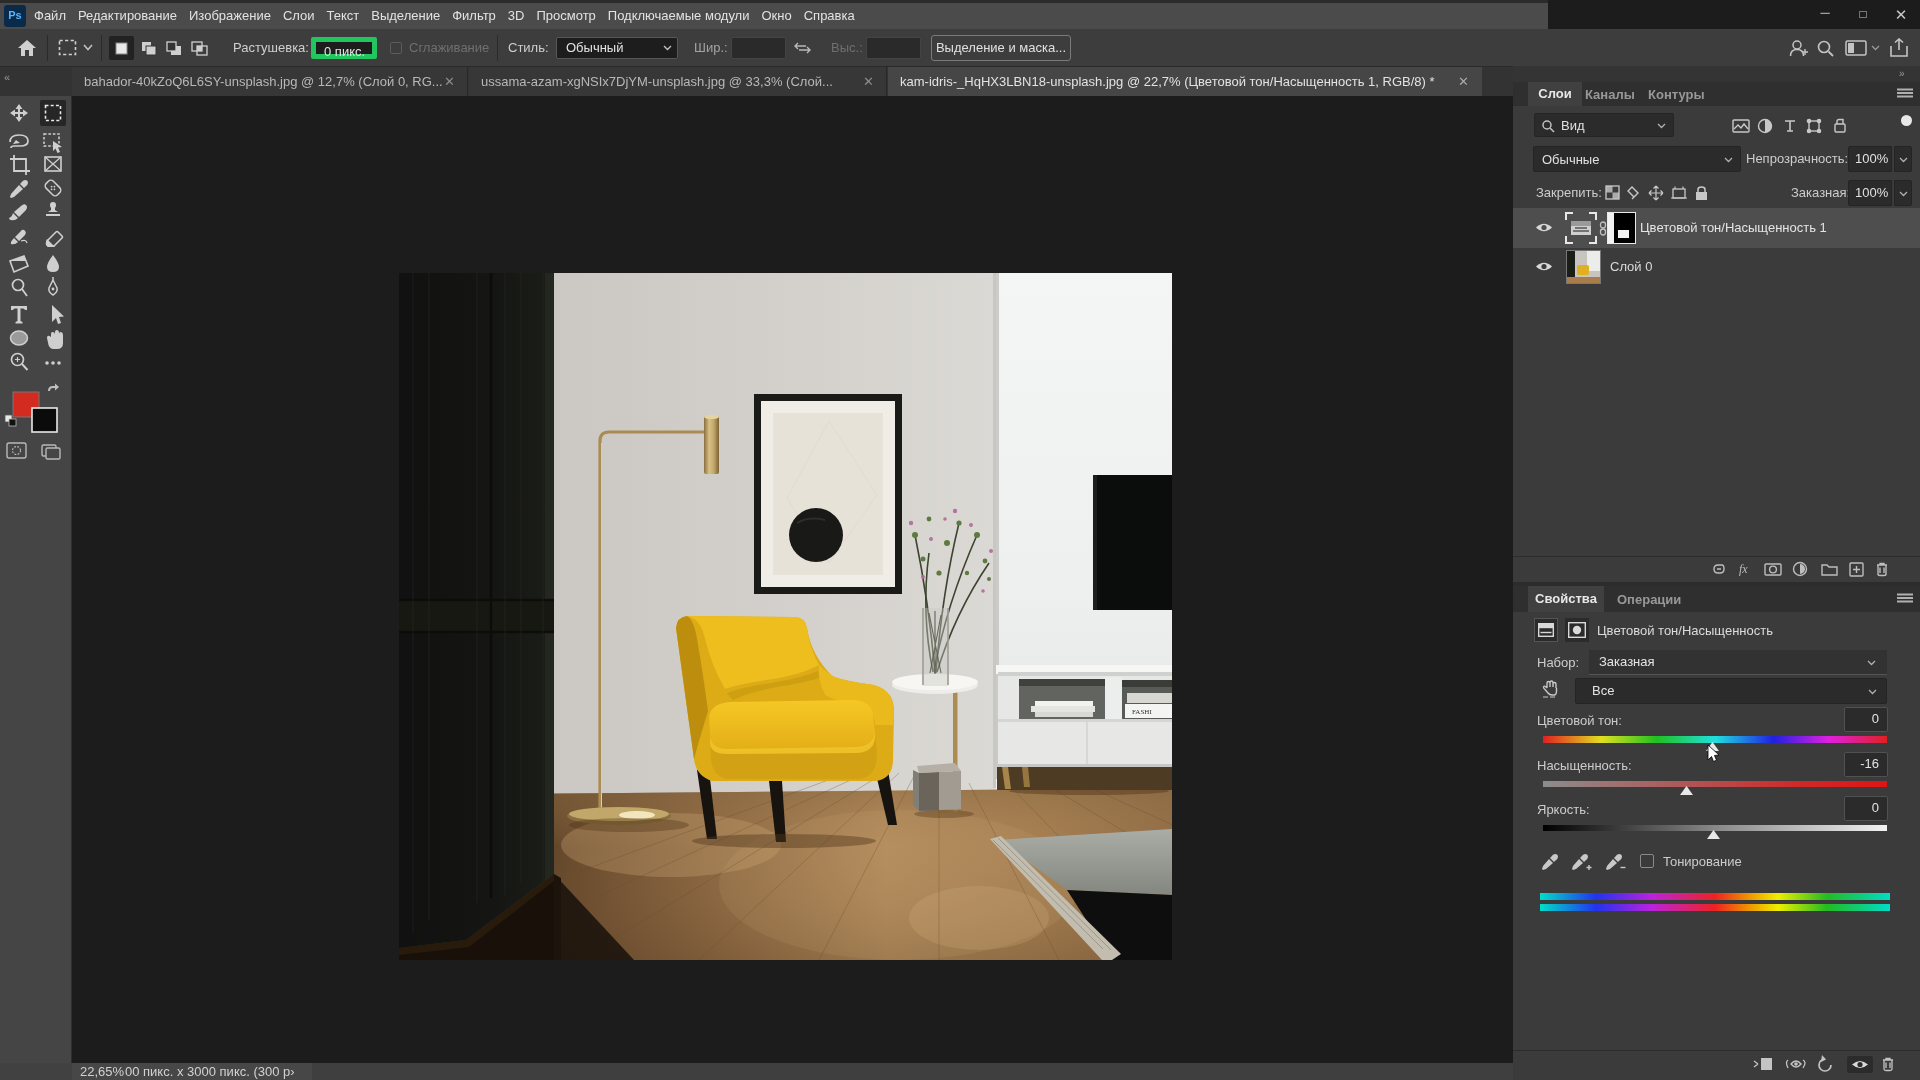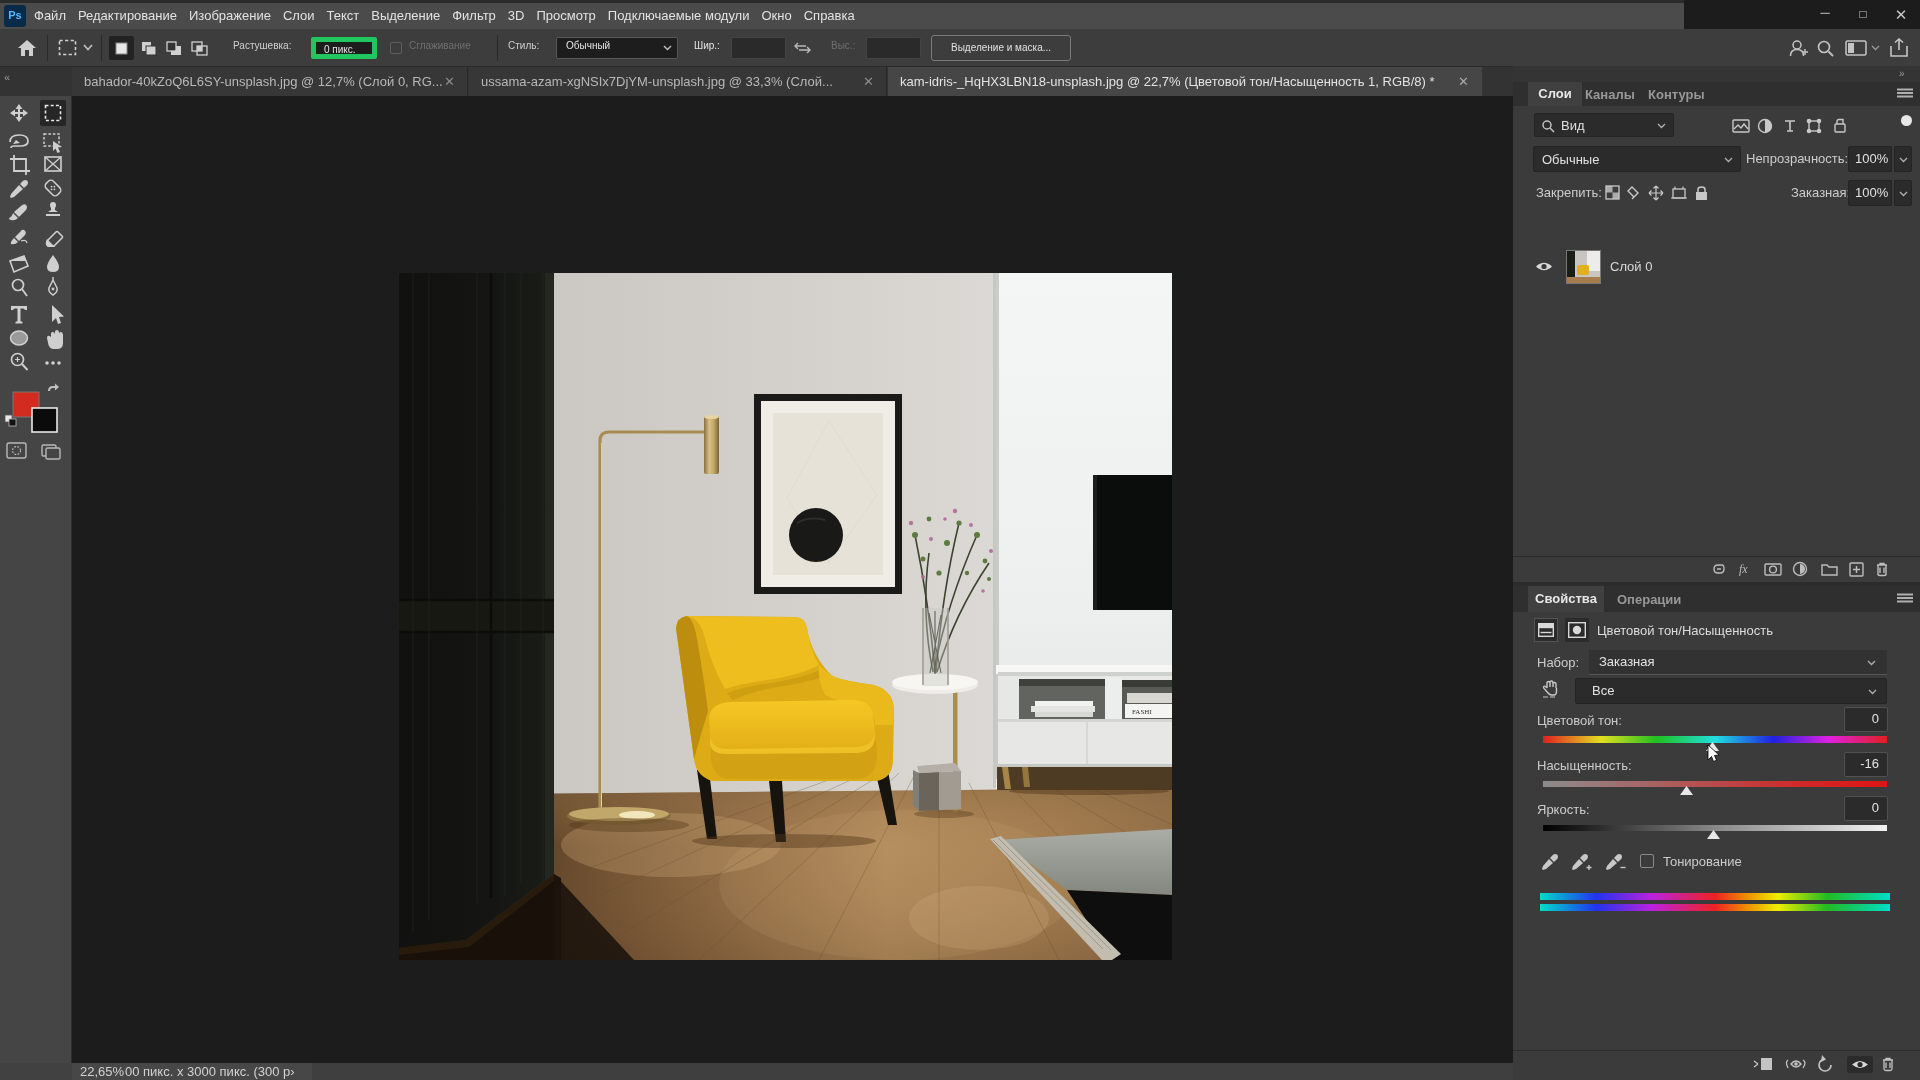--- a/index.html
+++ b/index.html
@@ -5,21 +5,21 @@
   * { margin:0; padding:0; box-sizing:border-box; }
   html,body { width:1920px; height:1080px; overflow:hidden; background:#1c1c1c;
     font-family:"Liberation Sans", sans-serif; }
   .abs { position:absolute; white-space:nowrap; }
   #app { position:relative; width:1920px; height:1080px; }
 </style>
 </head>
 <body>
 <div id="app">
 
-  <div class="abs" id="menubar" style="left:0;top:0;width:1684px;height:29px;background:#4b4b4b;border-top:3px solid #2b2b2b;">
+  <div class="abs" id="menubar" style="left:0;top:0;width:1548px;height:29px;background:#4b4b4b;border-top:3px solid #2b2b2b;">
     <div class="abs" style="left:4px;top:2px;width:22px;height:22px;background:#0a2a4a;border-radius:3px;color:#55b7ff;font-size:11px;font-weight:bold;text-align:center;line-height:21px;">Ps</div>
     <div class="abs" style="left:34px;top:-2px;height:29px;display:flex;align-items:center;gap:12px;color:#e2e2e2;font-size:13px;white-space:nowrap;">
       <span>Файл</span>
         <span>Редактирование</span>
         <span>Изображение</span>
         <span>Слои</span>
         <span>Текст</span>
         <span>Выделение</span>
         <span>Фильтр</span>
         <span>3D</span>
@@ -28,21 +28,21 @@
         <span>Окно</span>
         <span>Справка</span>
     </div>
     <div class="abs" style="left:1806px;top:-2px;width:114px;height:29px;display:flex;color:#c8c8c8;">
       <div style="width:38px;text-align:center;font-size:13px;line-height:24px;">─</div>
       <div style="width:38px;text-align:center;font-size:12px;line-height:27px;">□</div>
       <div style="width:38px;text-align:center;font-size:15px;line-height:27px;">✕</div>
     </div>
   </div>
 
-  <div class="abs" id="optionsbar" style="left:0;top:29px;width:1920px;height:38px;background:#3d3d3d;border-bottom:1px solid #2a2a2a;color:#cfcfcf;font-size:10px;">
+  <div class="abs" id="optionsbar" style="left:0;top:29px;width:1920px;height:38px;background:#3d3d3d;border-bottom:1px solid #2a2a2a;color:#cfcfcf;font-size:13px;">
 
     <svg class="abs" style="left:17px;top:9px;" width="20" height="20" viewBox="0 0 20 20">
         <path d="M10 2 L19 10 L16 10 L16 18 L12 18 L12 12 L8 12 L8 18 L4 18 L4 10 L1 10 Z" fill="#d0d0d0"></path>
       </svg>
     <div class="abs" style="left:47px;top:6px;width:1px;height:26px;background:#2a2a2a;"></div>
 
     <svg class="abs" style="left:58px;top:10px;" width="19" height="17" viewBox="0 0 19 17">
         <rect x="1.5" y="1.5" width="16" height="14" fill="none" stroke="#d0d0d0" stroke-width="1.6" stroke-dasharray="3.2 2.4"></rect>
       </svg>
     <svg class="abs" style="left:83px;top:15px;" width="10" height="7" viewBox="0 0 10 7">
@@ -70,21 +70,21 @@
     <div class="abs" style="left:233px;top:11px;">Растушевка:</div>
     <div class="abs" style="left:311px;top:8px;width:66px;height:22px;background:#1d1d1d;border:5px solid #22c55e;border-radius:2px;color:#e4e4e4;padding:2px 0 0 8px;">0 пикс.</div>
     <div class="abs" style="left:390px;top:13px;width:12px;height:12px;border:1.5px solid #5c5c5c;border-radius:2px;"></div>
     <div class="abs" style="left:409px;top:11px;color:#6f6f6f;">Сглаживание</div>
     <div class="abs" style="left:497px;top:6px;width:1px;height:26px;background:#2a2a2a;"></div>
     <div class="abs" style="left:508px;top:11px;">Стиль:</div>
     <div class="abs" style="left:556px;top:8px;width:122px;height:22px;background:#1d1d1d;border:1px solid #565656;border-radius:2px;color:#e4e4e4;padding:2px 0 0 9px;">Обычный</div>
     <svg class="abs" style="left:663px;top:16px;" width="9" height="6" viewBox="0 0 9 6">
         <path d="M1 1 L4.5 4.5 L8 1" fill="none" stroke="#c0c0c0" stroke-width="1.4"></path>
       </svg>
-    <div class="abs" style="left:694px;top:11px;color:#e5e5e5;">Шир.:</div>
+    <div class="abs" style="left:694px;top:11px;color:#a3a3a3;">Шир.:</div>
     <div class="abs" style="left:731px;top:8px;width:55px;height:22px;background:#2a2a2a;border:1px solid #444;border-radius:2px;"></div>
     <svg class="abs" style="left:794px;top:13px;" width="17" height="12" viewBox="0 0 17 12">
         <path d="M4 1 L1 4 L4 7 M1 4 L12 4 M13 5 L16 8 L13 11 M16 8 L5 8" fill="none" stroke="#b8b8b8" stroke-width="1.4"></path>
       </svg>
     <div class="abs" style="left:831px;top:11px;color:#6f6f6f;">Выс.:</div>
     <div class="abs" style="left:866px;top:8px;width:55px;height:22px;background:#2a2a2a;border:1px solid #444;border-radius:2px;"></div>
     <div class="abs" style="left:931px;top:6px;width:140px;height:26px;border:1px solid #7a7a7a;border-radius:3px;color:#e0e0e0;text-align:center;line-height:24px;">Выделение и маска...</div>
 
     <svg class="abs" style="left:1789px;top:10px;" width="20" height="18" viewBox="0 0 20 18">
         <circle cx="8" cy="6" r="4" fill="none" stroke="#c4c4c4" stroke-width="1.5"></circle>
@@ -507,20 +507,42 @@
     </svg>
     <div class="abs" style="left:278px;top:119px;">Заказная:</div>
     <div class="abs" style="left:335px;top:114px;width:44px;height:26px;background:#2b2b2b;border:1px solid #242424;border-radius:2px 0 0 2px;color:#e0e0e0;padding:4px 0 0 6px;">100%</div>
     <div class="abs" style="left:381px;top:114px;width:18px;height:26px;background:#2b2b2b;border:1px solid #242424;border-radius:0 2px 2px 0;">
       <svg class="abs" style="left:4px;top:10px;" width="9" height="6" viewBox="0 0 9 6">
           <path d="M1 1 L4.5 4.5 L8 1" fill="none" stroke="#b0b0b0" stroke-width="1.3"></path>
         </svg>
     </div>
 
     
+    <div class="abs" style="left:0;top:142px;width:407px;height:40px;background:#4e4e4e;">
+      <svg class="abs" style="left:22px;top:13px;" width="18" height="13" viewBox="0 0 18 13">
+          <path d="M1 6.5 Q9 -1 17 6.5 Q9 14 1 6.5 Z" fill="#d8d8d8"></path>
+          <circle cx="9" cy="6.5" r="2.6" fill="#4e4e4e"></circle>
+        </svg>
+
+      <svg class="abs" style="left:52px;top:4px;" width="32" height="32" viewBox="0 0 32 32">
+        <path d="M1 8 L1 1 L8 1 M24 1 L31 1 L31 8 M31 24 L31 31 L24 31 M8 31 L1 31 L1 24" fill="none" stroke="#e8e8e8" stroke-width="2"></path>
+        <rect x="6" y="9" width="20" height="14" fill="#cfcfcf"></rect>
+        <rect x="6" y="9" width="20" height="5" fill="#9a9a9a"></rect>
+        <path d="M8 19 L24 19 M10 16 L22 16" stroke="#555" stroke-width="1.5"></path>
+      </svg>
+      <svg class="abs" style="left:86px;top:13px;" width="8" height="15" viewBox="0 0 8 15">
+          <rect x="1.5" y="1" width="5" height="6" rx="2.5" fill="none" stroke="#c0c0c0" stroke-width="1.3"></rect>
+          <rect x="1.5" y="8" width="5" height="6" rx="2.5" fill="none" stroke="#c0c0c0" stroke-width="1.3"></rect>
+        </svg>
+      <div class="abs" style="left:94px;top:4px;width:29px;height:32px;background:#000;border:1px solid #e8e8e8;">
+        <div class="abs" style="left:0;top:0;width:6px;height:30px;background:#f2f2f2;"></div>
+        <div class="abs" style="left:10px;top:17px;width:11px;height:8px;background:#f2f2f2;"></div>
+      </div>
+      <div class="abs" style="left:127px;top:12px;color:#e4e4e4;">Цветовой тон/Насыщенность 1</div>
+    </div>
     <div class="abs" style="left:0;top:182px;width:407px;height:38px;">
       <svg class="abs" style="left:22px;top:12px;" width="18" height="13" viewBox="0 0 18 13">
           <path d="M1 6.5 Q9 -1 17 6.5 Q9 14 1 6.5 Z" fill="#d8d8d8"></path>
           <circle cx="9" cy="6.5" r="2.6" fill="#3b3b3b"></circle>
         </svg>
       <div class="abs" style="left:53px;top:2px;width:35px;height:34px;background:#c8c5c0;border:1px solid #777;overflow:hidden;">
         <div class="abs" style="left:0;top:0;width:8px;height:34px;background:#1a1e16;"></div>
         <div class="abs" style="left:20px;top:0;width:15px;height:20px;background:#ececea;"></div>
         <div class="abs" style="left:10px;top:14px;width:12px;height:10px;background:#e0b020;border-radius:2px;"></div>
         <div class="abs" style="left:0;top:26px;width:35px;height:8px;background:#a87c4c;"></div>

